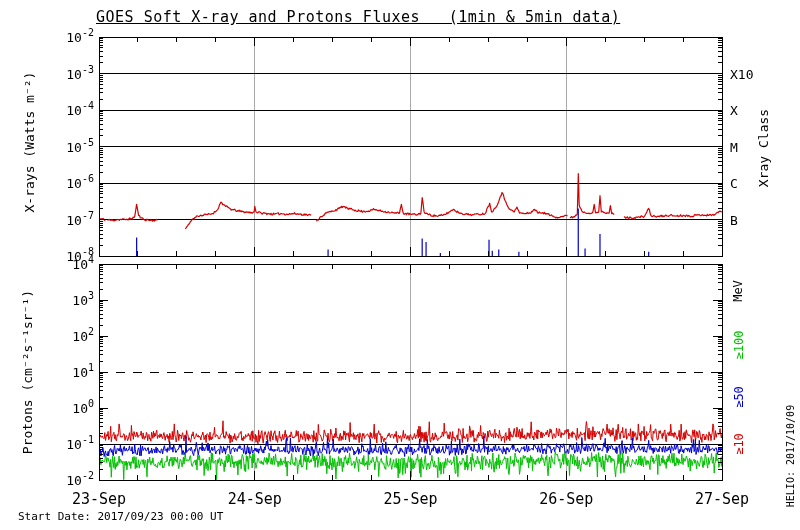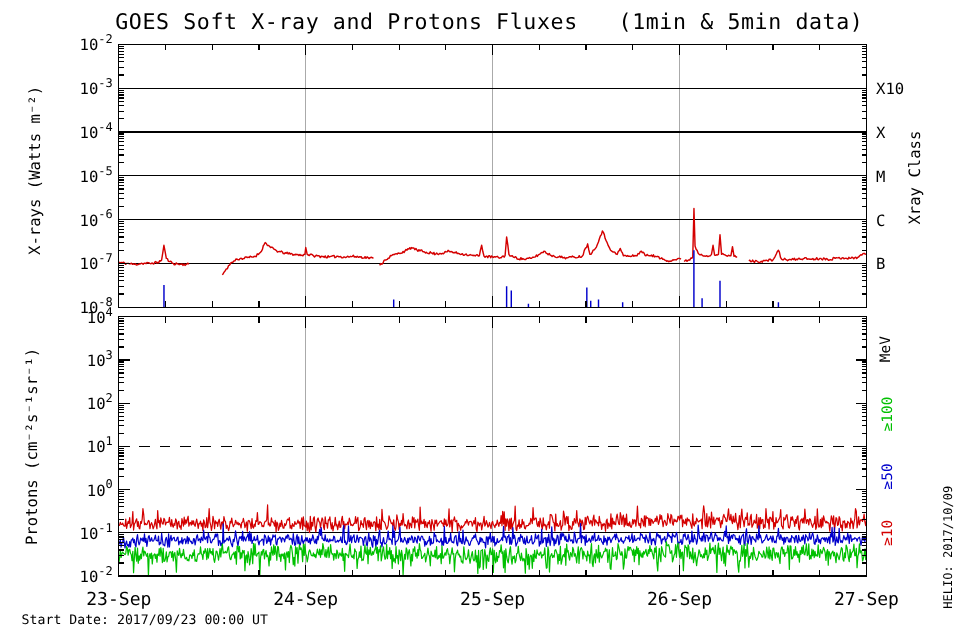--- a/index.html
+++ b/index.html
@@ -1,17 +1,17 @@
 <!DOCTYPE html>
 <html><head>
 <meta charset="utf-8">
 <style>
   html,body{margin:0;padding:0;background:#fff;width:800px;height:530px;overflow:hidden;}
   .stage{position:relative;width:800px;height:530px;font-family:"DejaVu Sans Mono",monospace;color:#000;}
-  .title{position:absolute;left:96px;top:8px;width:520px;text-align:left;font-size:18px;white-space:pre;letter-spacing:0.5px;}
+  .title{position:absolute;left:96px;top:8px;width:520px;text-align:left;font-size:15px;white-space:pre;letter-spacing:0.5px;text-decoration:underline;}
   .vlabel{position:absolute;text-align:center;white-space:nowrap;}
   .ylab-x{left:-70px;top:134px;width:200px;height:16px;font-size:13px;transform:rotate(-90deg);}
   .ylab-p{left:-87px;top:364px;width:230px;height:16px;font-size:13px;transform:rotate(-90deg);}
   .rlab-class{left:709px;top:140px;width:110px;height:16px;font-size:13px;transform:rotate(-90deg);}
   .rlab-mev{left:719px;top:283px;width:40px;height:16px;font-size:12px;transform:rotate(-90deg);}
   .rlab-p100{left:718px;top:337px;width:44px;height:16px;font-size:12px;transform:rotate(-90deg);}
   .rlab-p50{left:720px;top:389px;width:40px;height:16px;font-size:12px;transform:rotate(-90deg);}
   .rlab-p10{left:720px;top:436px;width:40px;height:16px;font-size:12px;transform:rotate(-90deg);}
   .watermark{left:721px;top:450px;width:140px;height:12px;font-size:10px;transform:rotate(-90deg);}
   .startdate{position:absolute;left:18px;top:510px;font-size:11px;}

